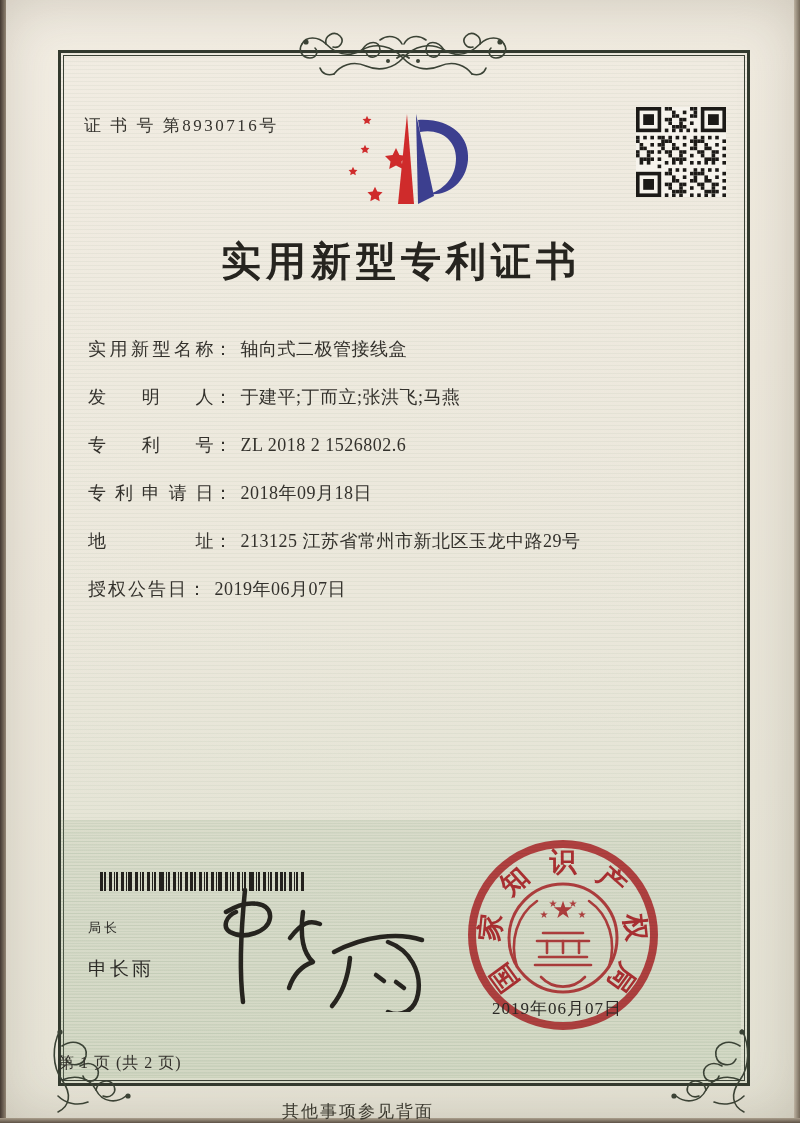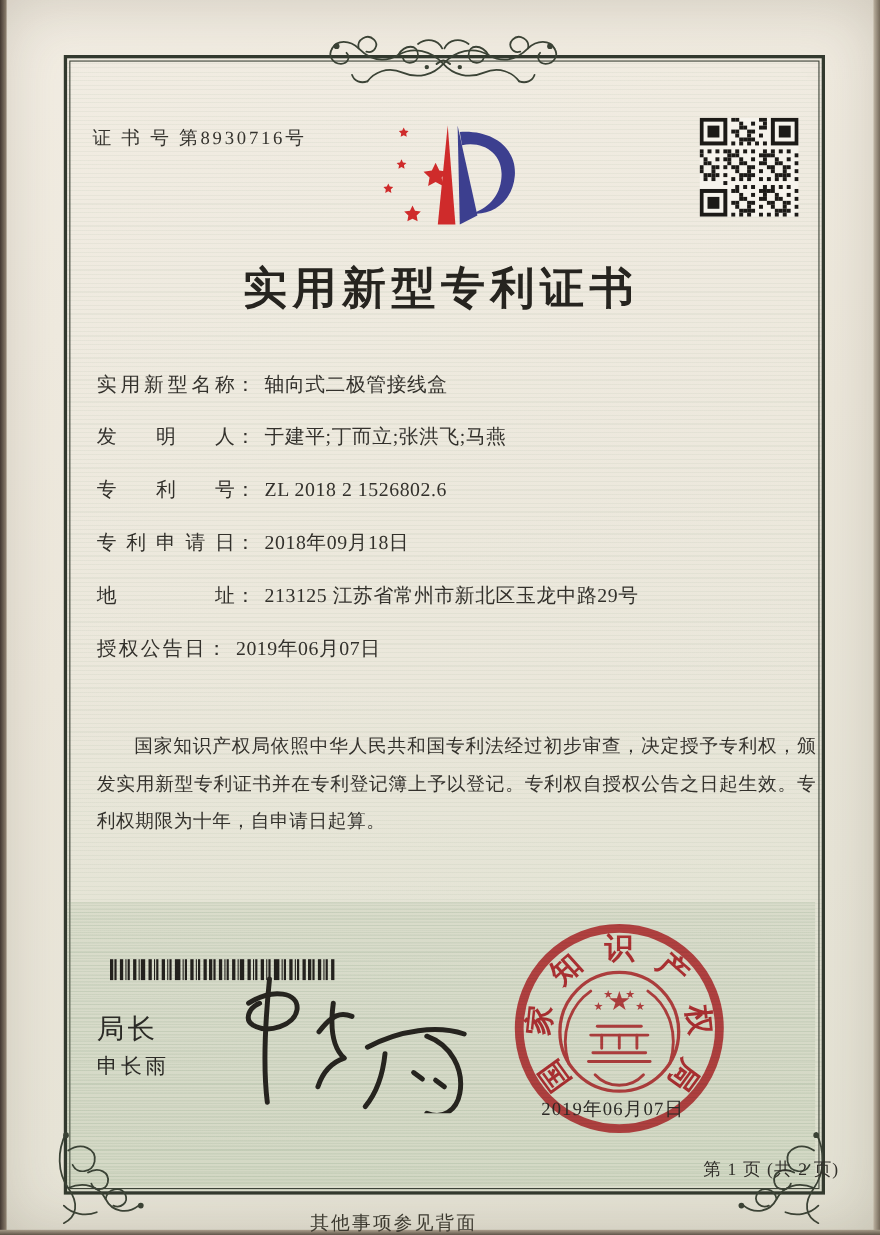--- a/index.html
+++ b/index.html
@@ -39,29 +39,29 @@
   .grant2{position:absolute;left:394px;top:0;}
   .glabel{letter-spacing:2px;}
 
   #paras{left:88px;top:662px;width:654px;font-size:17px;line-height:34px;
     text-align:justify;color:#33312c;}
   #paras p{margin:0;text-indent:2em;letter-spacing:.5px;}
 
   #barcode{left:100px;top:872px;width:206px;height:19px;}
   #barcode b{position:absolute;top:0;height:19px;background:#23211d;}
 
-  #director-label{left:88px;top:919px;font-size:25px;letter-spacing:3px;color:#2b2a26;}
+  #director-label{left:88px;top:919px;font-size:13px;letter-spacing:3px;color:#2b2a26;}
   #director-name{left:88px;top:956px;font-size:19px;letter-spacing:3px;color:#2b2a26;}
 
   #signature{left:205px;top:872px;}
   #seal{left:463px;top:835px;opacity:.92;mix-blend-mode:multiply;}
   #seal-date{left:492px;top:997px;font-size:17px;letter-spacing:1px;color:#2b2a26;}
 
-  #page-info{left:58px;top:1053px;width:686px;text-align:right;font-size:16px;
-    letter-spacing:1px;color:#33312c;padding-left:19px;}
+  #page-info{left:58px;top:1053px;width:686px;text-align:left;font-size:16px;
+    letter-spacing:1px;color:#33312c;}
   #back-note{left:0;top:1100px;width:716px;text-align:center;font-size:17px;
     letter-spacing:2px;color:#3a382f;}
 
   .orn{pointer-events:none;}
 </style>
 </head>
 <body>
 
 <div class="edge" id="edge-left"></div>
 <div class="edge" id="edge-right"></div>
@@ -327,21 +327,20 @@
   </div>
   <div class="frow">
     <span class="flabel">地址</span><span class="fcolon">：</span><span>213125 江苏省常州市新北区玉龙中路29号</span>
   </div>
   <div class="frow">
     <span class="glabel">授权公告日</span><span class="fcolon">：</span><span>2019年06月07日</span>
   </div>
 </div>
 
 <div class="abs" id="paras">
-  <p>国家知识产权局依照中华人民共和国专利法经过初步审查，决定授予专利权，颁发实用新型专利证书并在专利登记簿上予以登记。专利权自授权公告之日起生效。专利权期限为十年，自申请日起算。</p>
 </div>
 
 <div class="abs" id="barcode">
     <b style="left:0px;width:3px"></b>
     <b style="left:4px;width:2px"></b>
     <b style="left:9px;width:3px"></b>
     <b style="left:14px;width:1px"></b>
     <b style="left:16px;width:2px"></b>
     <b style="left:21px;width:3px"></b>
     <b style="left:26px;width:1px"></b>

